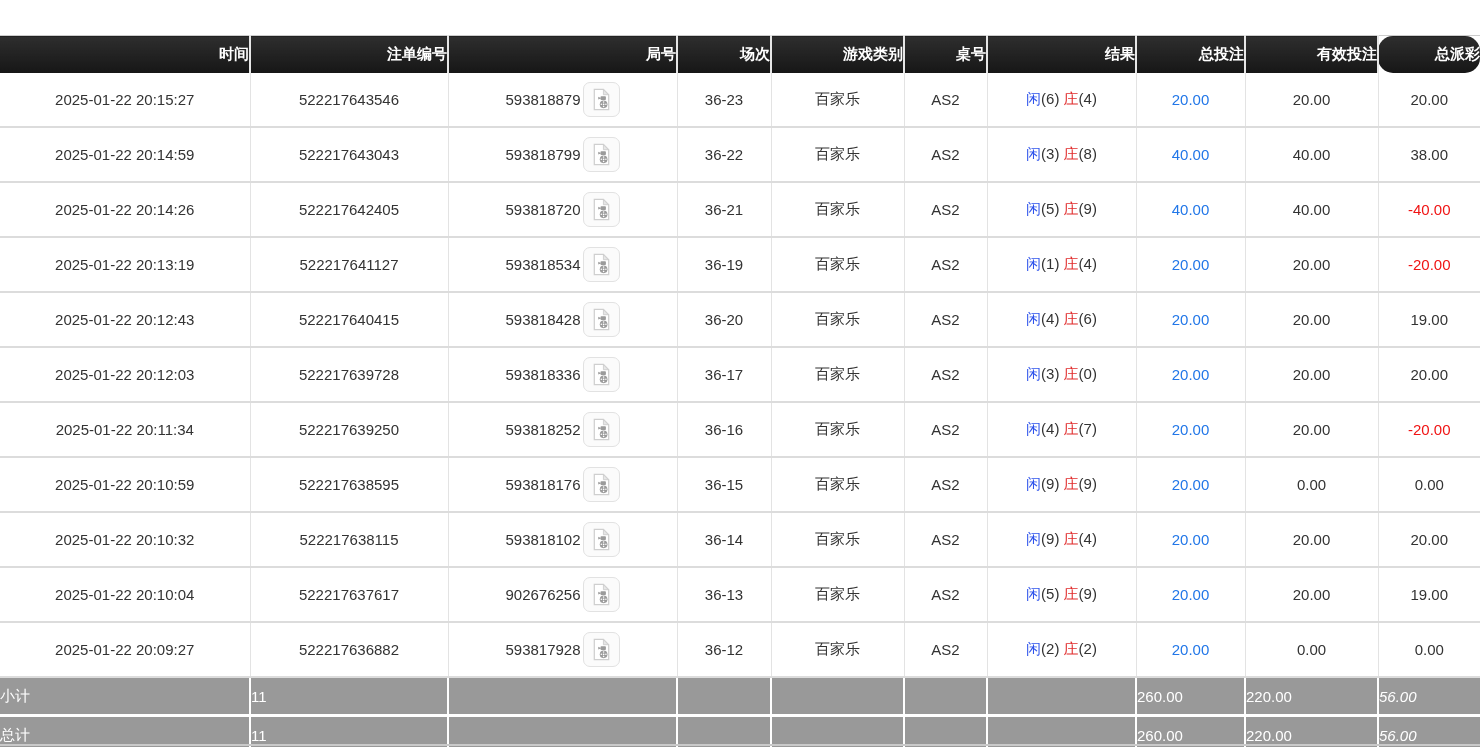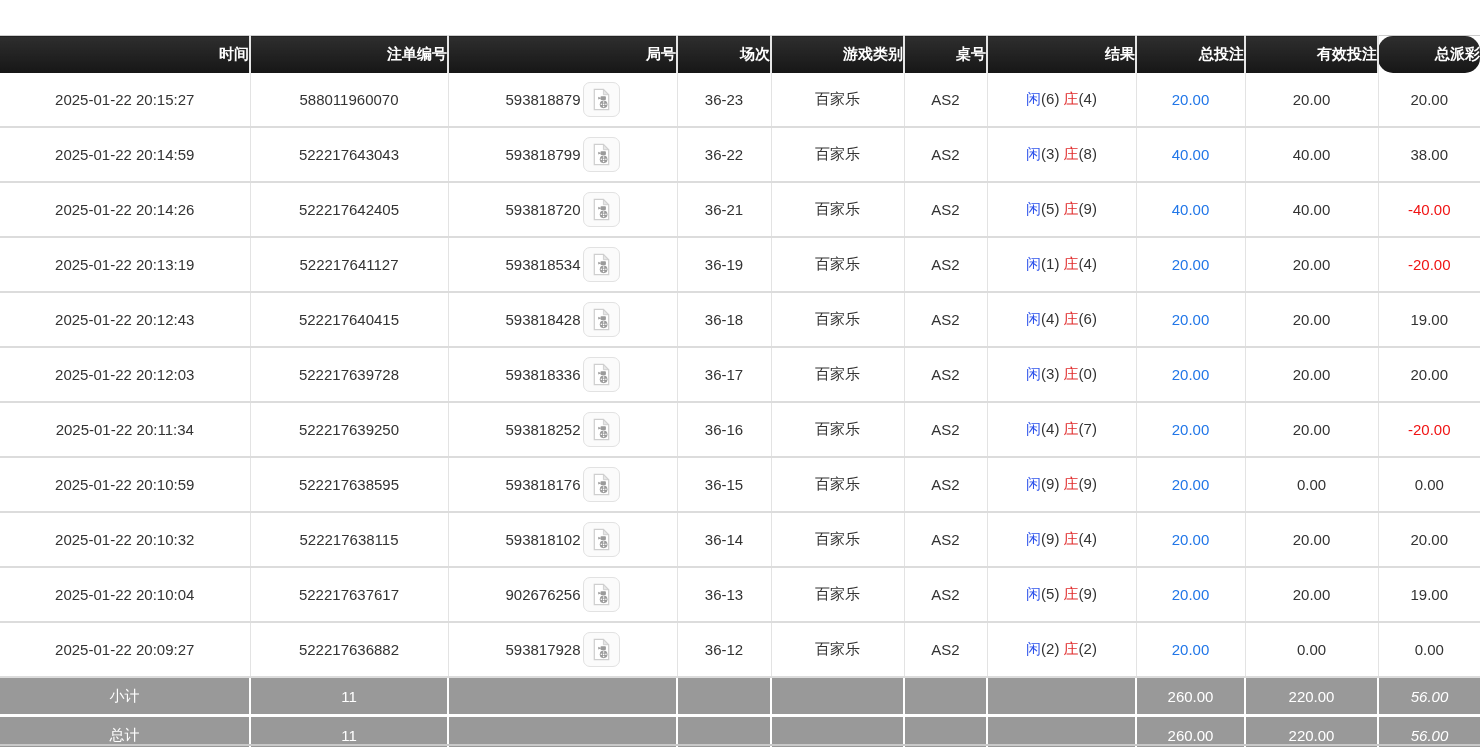--- a/index.html
+++ b/index.html
@@ -60,21 +60,20 @@
   .amount-bet { color: var(--accent_blue, #2277e8); }
   .result-player { color: var(--player_blue, #2f54eb); }
   .result-banker { color: var(--banker_red, #e02b2b); }
   .result-num { color: #333333; }
   td.payout.neg { color: var(--negative_red, #f01414); margin-top: 13px; }
   tfoot td {
     height: 36px;
     background: var(--footer_bg, #999999);
     color: #ffffff;
     font-size: 15px;
-    text-align: center;
     border-right: 2px solid #ffffff;
     padding: 0;
     margin-left: 9px;
   }
   tfoot td:last-child { border-right: none; font-style: italic; }
   tfoot tr.grand td { border-top: 3px solid #ffffff; }
   .page-bottom-edge {
     position: absolute;
     left: 0; top: 744px;
     width: 100%; height: 2px;
@@ -107,21 +106,21 @@
       <th>桌号</th>
       <th>结果</th>
       <th>总投注</th>
       <th>有效投注</th>
       <th>总派彩</th>
     </tr>
   </thead>
   <tbody>
   <tr>
     <td>2025-01-22 20:15:27</td>
-    <td>588011960070</td>
+    <td>522217643546</td>
     <td>
       <span class="round-cell-inner">
         <span>593818879</span>
         <button class="replay-btn">
           <span style="display:inline-flex;">
             <svg width="23" height="23" viewBox="0 0 24 24" aria-hidden="true">
               <path d="M4.5 1.5 h9.5 l5.5 5.5 v15.5 h-15 z" fill="#ffffff" stroke="#cfcfcf" stroke-width="1.3"></path>
               <path d="M14 1.8 v5.2 h5.2 z" fill="#e7e7e7" stroke="#cfcfcf" stroke-width="1"></path>
               <path d="M11.8 10.6 l-3.2 1.5 v-3 z" fill="#9b9b9b"></path>
               <rect x="11" y="8.6" width="5.6" height="4" rx="0.8" fill="#9b9b9b"></rect>
@@ -273,21 +272,21 @@
               <circle cx="14.2" cy="17" r="0.9" fill="#ffffff"></circle>
               <circle cx="14.2" cy="14.6" r="0.8" fill="#ffffff"></circle>
               <circle cx="14.2" cy="19.4" r="0.8" fill="#ffffff"></circle>
               <circle cx="11.8" cy="17" r="0.8" fill="#ffffff"></circle>
               <circle cx="16.6" cy="17" r="0.8" fill="#ffffff"></circle>
             </svg>
           </span>
         </button>
       </span>
     </td>
-    <td>36-18</td>
+    <td>36-20</td>
     <td>百家乐</td>
     <td>AS2</td>
     <td>
       <span class="result-player">闲</span><span class="result-num">(4)</span>
       <span class="result-banker">庄</span><span class="result-num">(6)</span>
     </td>
     <td class="amount-bet">20.00</td>
     <td>20.00</td>
     <td class="payout">19.00</td>
   </tr>

